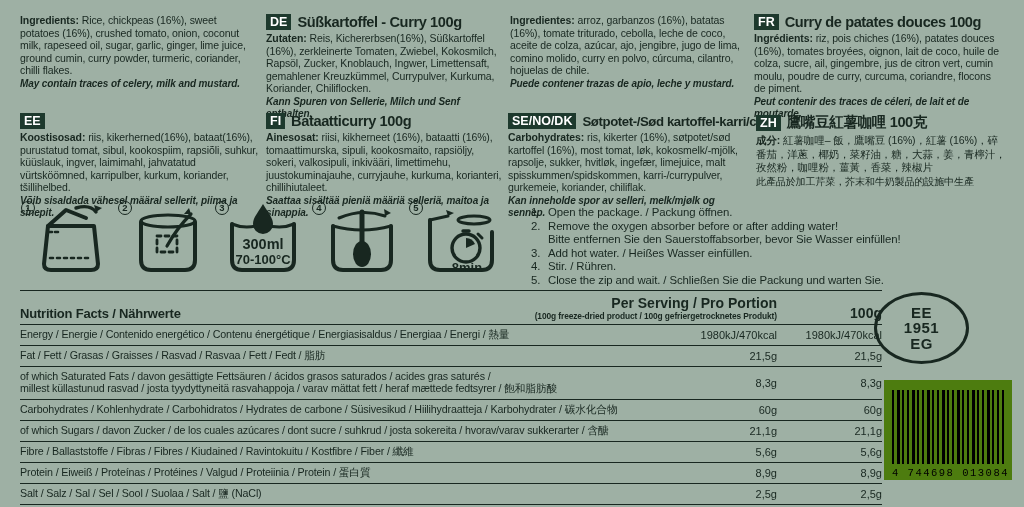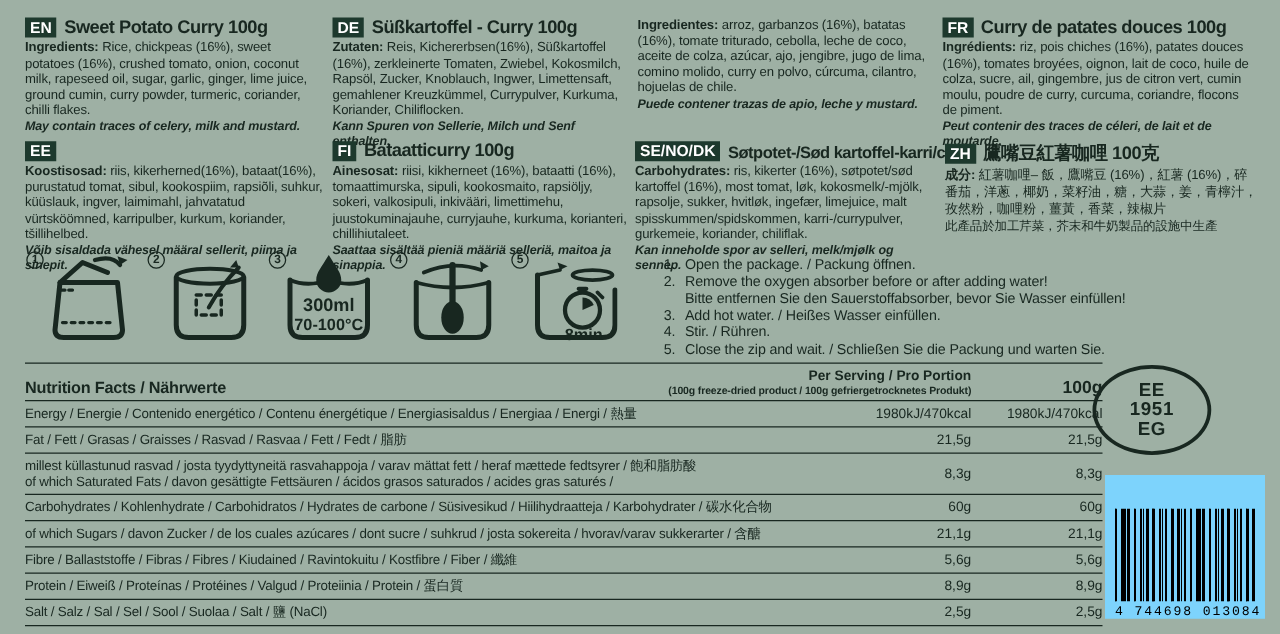--- a/index.html
+++ b/index.html
@@ -39,48 +39,44 @@
   .steps{position:absolute;left:531px;top:206px;width:470px;font-size:11.4px;line-height:13.5px;letter-spacing:-0.1px;}
   .step{display:flex;}
   .step-n{width:17px;flex:0 0 auto;}
   .step-t{flex:1;}
 
   
   .nutri{position:absolute;left:20px;top:290px;width:862px;border-top:1.2px solid var(--ink);border-bottom:1.2px solid var(--ink);}
   .nutri-head{display:flex;align-items:flex-end;padding:4px 0 3px;}
   .nh-title{flex:1;font-weight:bold;font-size:13px;letter-spacing:-0.2px;padding-top:4px;}
   .nh-col1{width:335px;text-align:right;}
-  .nh-col1-main{font-weight:bold;font-size:11px;}
+  .nh-col1-main{font-weight:bold;font-size:14px;}
   .nh-col1-sub{font-size:8.4px;font-weight:600;letter-spacing:-0.1px;}
   .nh-col2{width:105px;text-align:right;font-weight:bold;font-size:14px;}
   .nr{display:flex;align-items:center;border-top:1px solid var(--ink);padding:3px 0;font-size:10.7px;min-height:21px;}
   .nr-label{flex:1;letter-spacing:-0.15px;}
   .nr-label .l2{display:block;}
   .nr-v{width:150px;text-align:right;font-size:11px;}
   .nr-v2{width:105px;text-align:right;font-size:11px;}
 
   
   .stamp{position:absolute;left:874px;top:292px;width:95px;height:72px;border:3.5px solid var(--ink);border-radius:50%;display:flex;flex-direction:column;justify-content:center;align-items:center;font-weight:bold;font-size:15px;line-height:15.5px;letter-spacing:0.5px;}
-  .barcode{position:absolute;left:884px;top:380px;width:128px;height:115px;background:#7dd3fc;padding:27px 8px 0;}
+  .barcode{position:absolute;left:884px;top:380px;width:128px;height:100px;background:#4d7c0f;padding:10px 8px 0;}
   .bars{height:74px;background:
     repeating-linear-gradient(90deg,#000 0 2px,transparent 2px 5px),
     repeating-linear-gradient(90deg,#000 0 1px,transparent 1px 7.5px);
   }
   .bc-num{text-align:center;font-family:"Liberation Mono","DejaVu Sans Mono",monospace;font-size:10.5px;letter-spacing:1.5px;color:#000;margin-top:3px;white-space:nowrap;}
 </style>
 </head>
 <body>
 
 <div class="label">
 
   <div class="section" style="left:20px;top:14px;">
-    <div class="sec-head">
-      <span class="badge">EN</span>
-      <span class="sec-title">Sweet Potato Curry 100g</span>
-    </div>
     <div class="sec-body"><span class="lead">Ingredients:</span> <span>Rice, chickpeas (16%), sweet potatoes (16%), crushed tomato, onion, coconut milk, rapeseed oil, sugar, garlic, ginger, lime juice, ground cumin, curry powder, turmeric, coriander, chilli flakes.</span>
       <div class="trace">May contain traces of celery, milk and mustard.</div>
     </div>
   </div>
 
   <div class="section" style="left:266px;top:14px;">
     <div class="sec-head">
       <span class="badge">DE</span>
       <span class="sec-title">Süßkartoffel - Curry 100g</span>
     </div>
@@ -245,22 +241,22 @@
       <div class="nr-v">1980kJ/470kcal</div>
       <div class="nr-v2">1980kJ/470kcal</div>
     </div>
     <div class="nr">
       <div class="nr-label">Fat / Fett / Grasas / Graisses / Rasvad / Rasvaa / Fett / Fedt / 脂肪</div>
       <div class="nr-v">21,5g</div>
       <div class="nr-v2">21,5g</div>
     </div>
     <div class="nr">
       <div class="nr-label">
+        <span class="l2">of which Saturated Fats / davon gesättigte Fettsäuren / ácidos grasos saturados / acides gras saturés /</span>
         <span class="l2">millest küllastunud rasvad / josta tyydyttyneitä rasvahappoja / varav mättat fett / heraf mættede fedtsyrer / 飽和脂肪酸</span>
-        <span class="l2">of which Saturated Fats / davon gesättigte Fettsäuren / ácidos grasos saturados / acides gras saturés /</span>
       </div>
       <div class="nr-v">8,3g</div>
       <div class="nr-v2">8,3g</div>
     </div>
     <div class="nr">
       <div class="nr-label">Carbohydrates / Kohlenhydrate / Carbohidratos / Hydrates de carbone / Süsivesikud / Hiilihydraatteja / Karbohydrater / 碳水化合物</div>
       <div class="nr-v">60g</div>
       <div class="nr-v2">60g</div>
     </div>
     <div class="nr">

